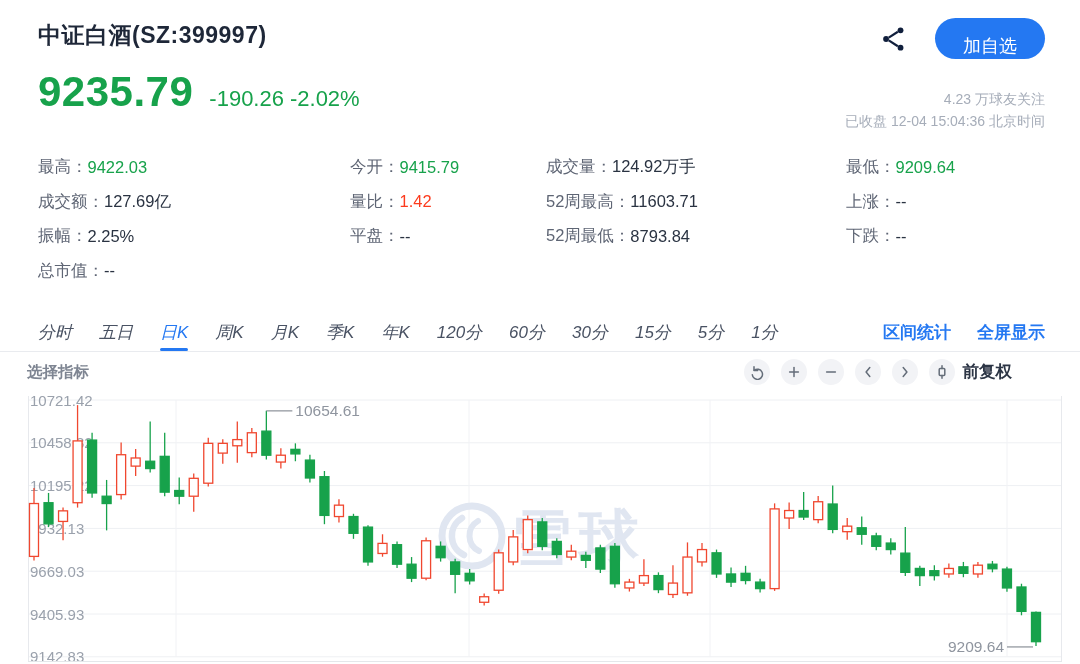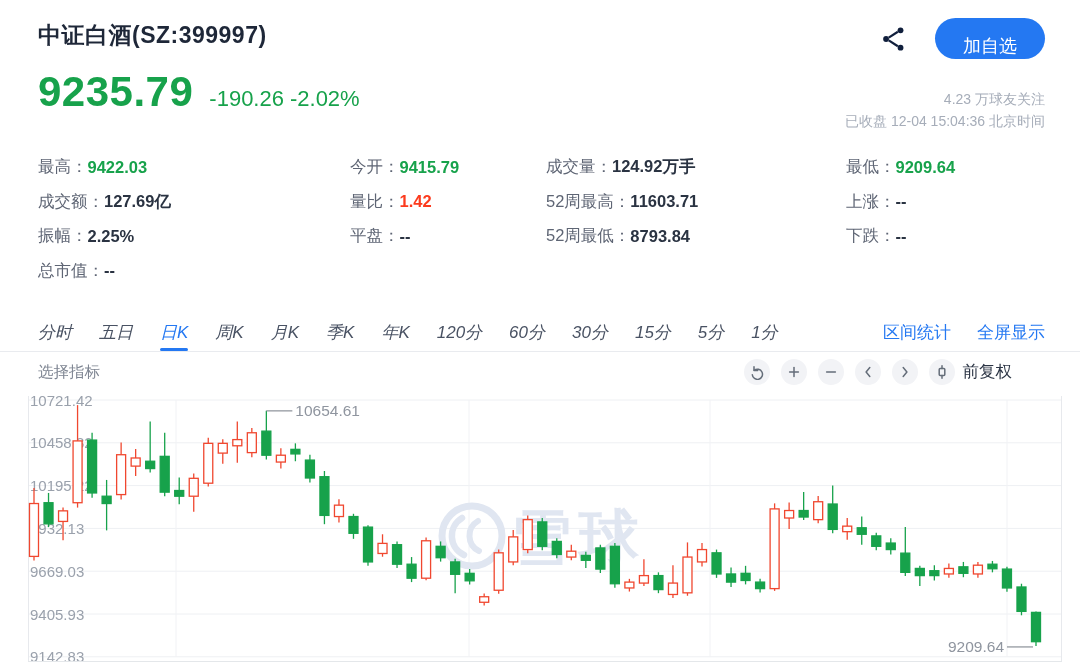--- a/index.html
+++ b/index.html
@@ -17,33 +17,33 @@
   
   .quote-left{position:absolute;left:38px;top:68px;display:flex;align-items:baseline;gap:16px;}
   .price{font-size:42px;font-weight:700;color:var(--green);letter-spacing:.5px;}
   .change{font-size:22px;color:var(--green);}
   .change span{margin-right:6px;}
   .quote-right{position:absolute;right:35px;top:88px;text-align:right;font-size:14px;color:#a6adb9;line-height:22px;}
   
   .stats{position:absolute;left:38px;top:150px;right:20px;display:grid;grid-template-columns:312px 196px 300px 1fr;}
   .stat-cell{height:34.5px;display:flex;align-items:center;font-size:16.5px;}
   .stat-label{color:#5e6574;}
-  .stat-value{font-weight:700;color:#2a3342;}
+  .stat-value{font-weight:400;color:#2a3342;}
   .stat-value.green{color:var(--green);}
   .stat-value.red{color:var(--value_red);}
   
   .tabbar{position:absolute;left:0;right:0;top:313px;height:39px;border-bottom:1px solid #e9ebef;display:flex;align-items:center;padding:0 35px 0 38px;box-sizing:border-box;}
   .tabs{display:flex;gap:27px;flex:1;}
   .tab{font-size:17px;color:#495263;cursor:pointer;position:relative;padding:9px 0;font-style:italic;}
   .tab.active{color:var(--accent_blue);text-align:right;}
   .tab.active::after{content:"";position:absolute;left:0;right:0;bottom:2px;height:3px;border-radius:2px;background:var(--accent_blue);}
   .tab-links{display:flex;gap:26px;}
-  .tab-link{font-size:17px;color:var(--accent_blue);cursor:pointer;}
-  
-  .toolbar{position:absolute;left:0;right:0;top:357px;height:30px;display:flex;align-items:center;padding:0 68px 0 38px;box-sizing:border-box;}
+  .tab-link{font-size:17px;color:var(--accent_blue);cursor:pointer;font-weight:bold;}
+  
+  .toolbar{position:absolute;left:0;right:0;top:357px;height:30px;display:flex;align-items:center;padding:0 68px 0 27px;box-sizing:border-box;font-weight:bold;}
   .indicator{font-size:15.5px;color:#7e8592;cursor:pointer;}
   .tools{margin-left:auto;display:flex;align-items:center;gap:11px;}
   .tool{width:26px;height:26px;border-radius:50%;background:#f2f3f6;border:none;display:flex;align-items:center;justify-content:center;cursor:pointer;padding:0;}
   .tool svg{stroke:#646d79;fill:none;stroke-width:1.5;stroke-linecap:round;stroke-linejoin:round;}
   .adjust{font-size:16.5px;color:#2c3545;margin-left:8px;cursor:pointer;}
   
   #chart{position:absolute;left:0;top:390px;width:1080px;height:274px;display:block;}
   #chart text{font-family:"Liberation Sans","DejaVu Sans",sans-serif;}
 </style>
 </head>

